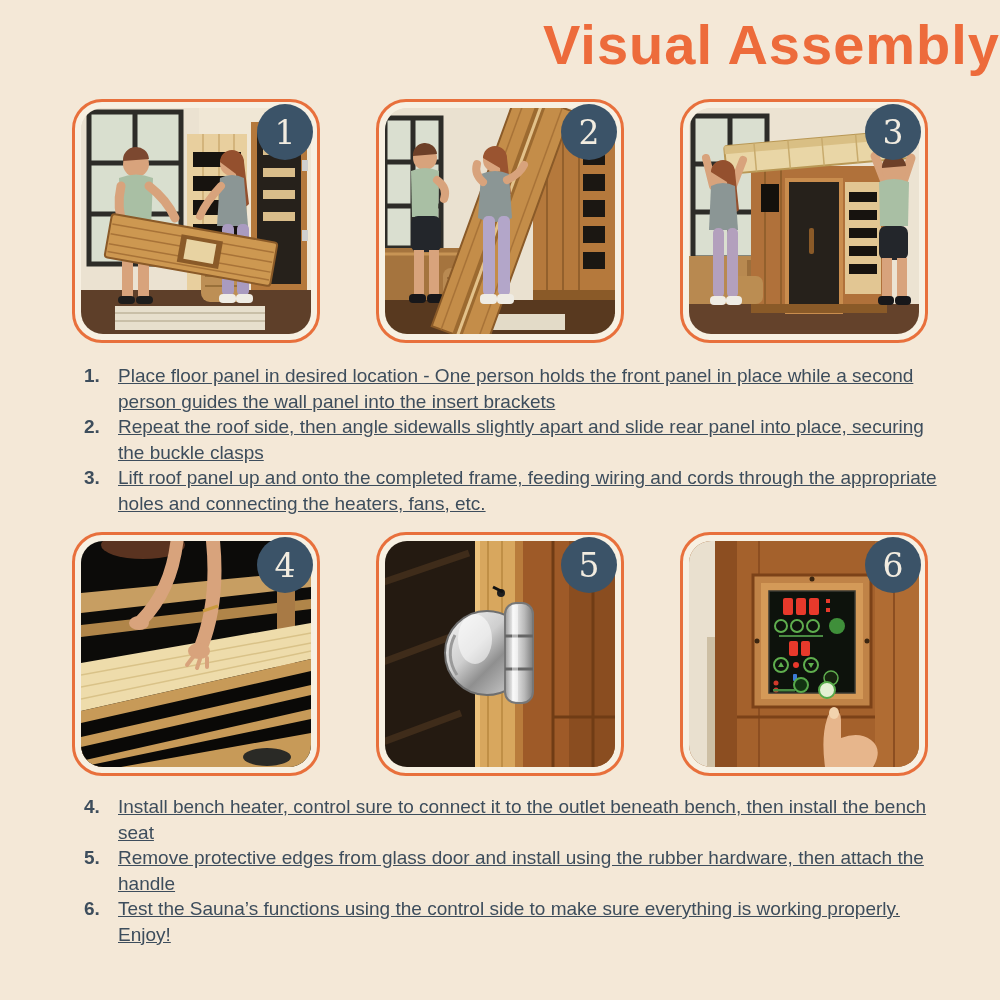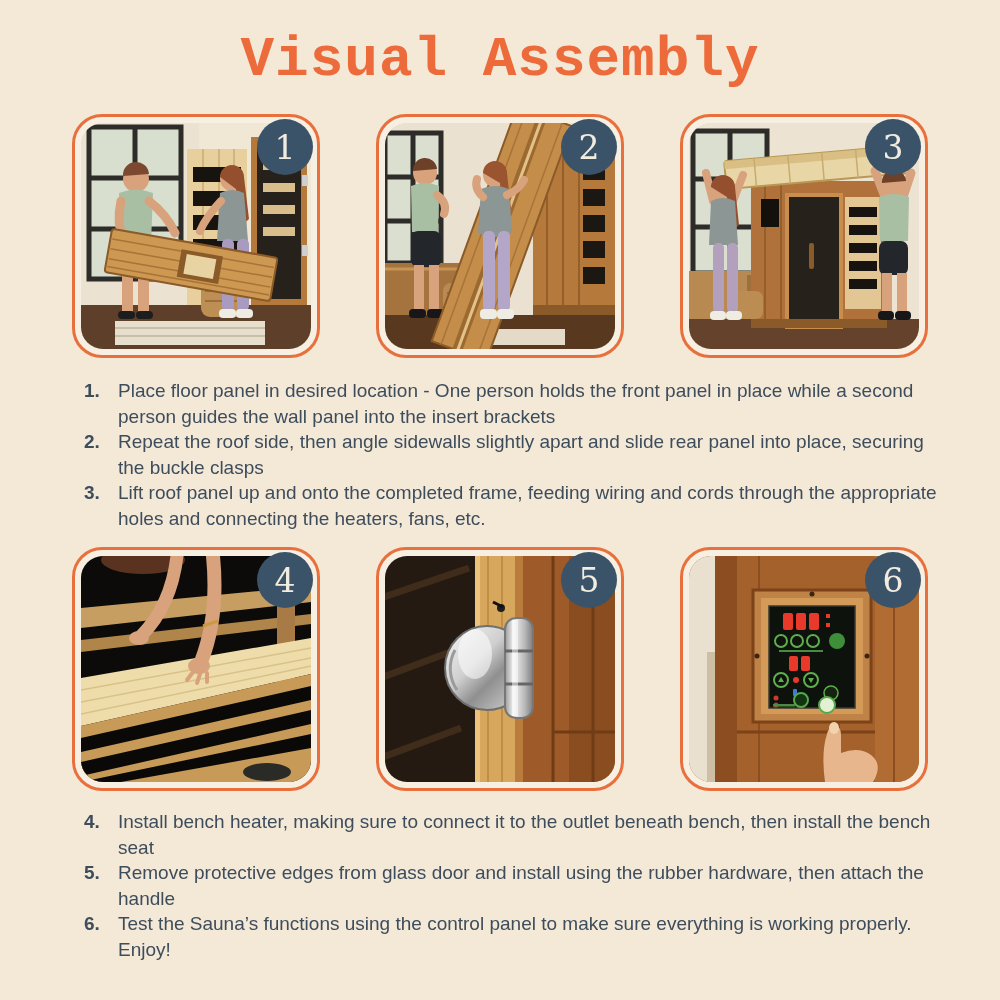--- a/index.html
+++ b/index.html
@@ -3,23 +3,23 @@
 <meta charset="utf-8">
 <style>
   html,body{margin:0;padding:0;}
   body{
     width:1000px;height:1000px;overflow:hidden;
     background:#F4E8D7;
     font-family:"Liberation Sans", sans-serif;
     color:#3D4D5C;
   }
   .page-title{
-    margin:0;padding-top:28px;
-    text-align:center;
-    font-family:Liberation Mono, monospace;
+    margin:0;padding-top:12px;
+    text-align:right;
+    font-family:Liberation Sans, sans-serif;
     font-weight:700;
     font-size:56px;
     letter-spacing:1px;
     color:#ED6B3B;
   }
   .panel-row{
     display:flex;justify-content:center;gap:56px;
     margin-top:22px;
   }
   .panel-row.second{margin-top:16px;}
@@ -51,21 +51,21 @@
     list-style:none;
     margin:20px 0 0 0;
     padding:0 58px 0 84px;
     font-size:19px;
     line-height:25.5px;
     color:#3D4D5C;
   }
   .steps.second{margin-top:18px;}
   .step{display:flex;}
   .step-num{font-weight:700;width:34px;flex:none;}
-  .step-text{flex:1;}
+  .step-text{flex:1;text-decoration:underline;}
 </style>
 </head>
 <body>
 
 <div>
 
   <h1 class="page-title">Visual Assembly</h1>
 
   <div class="panel-row">
 
@@ -505,25 +505,25 @@
           </g>
         </svg>
       </div>
       <div class="badge">6</div>
     </div>
   </div>
 
   <ul class="steps second">
     <li class="step">
       <span class="step-num">4.</span>
-      <span class="step-text">Install bench heater, making sure to connect it to the outlet beneath bench, then install the bench seat</span>
+      <span class="step-text">Install bench heater, control sure to connect it to the outlet beneath bench, then install the bench seat</span>
     </li>
     <li class="step">
       <span class="step-num">5.</span>
       <span class="step-text">Remove protective edges from glass door and install using the rubber hardware, then attach the handle</span>
     </li>
     <li class="step">
       <span class="step-num">6.</span>
-      <span class="step-text">Test the Sauna’s functions using the control panel to make sure everything is working properly. Enjoy!</span>
+      <span class="step-text">Test the Sauna’s functions using the control side to make sure everything is working properly. Enjoy!</span>
     </li>
   </ul>
 
 </div>
 
 </body></html>

